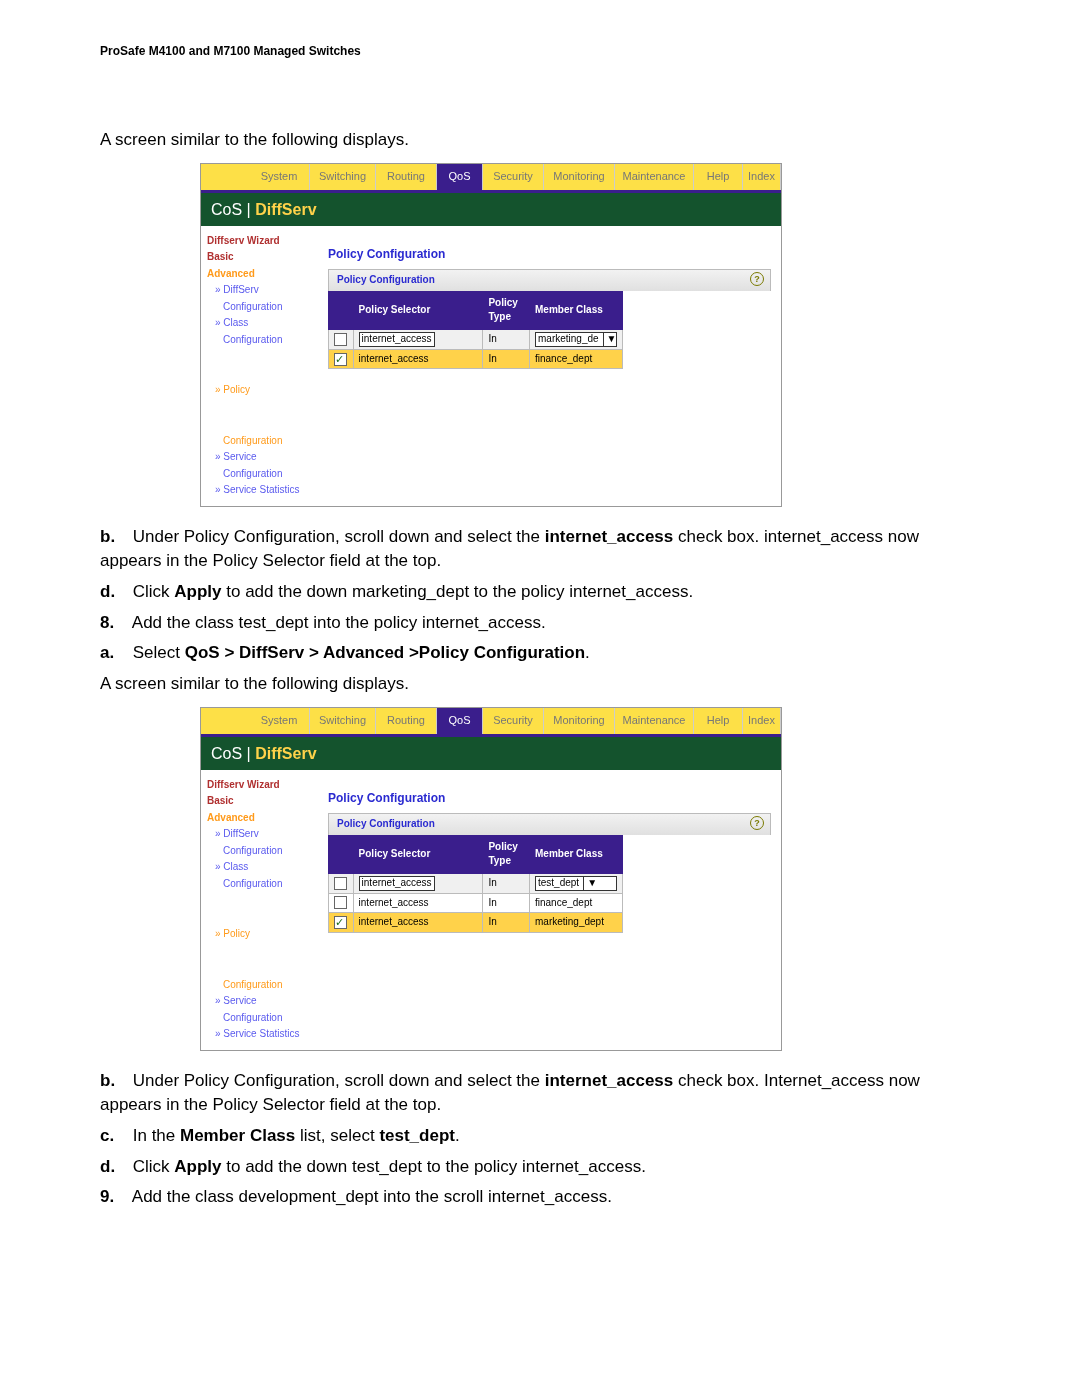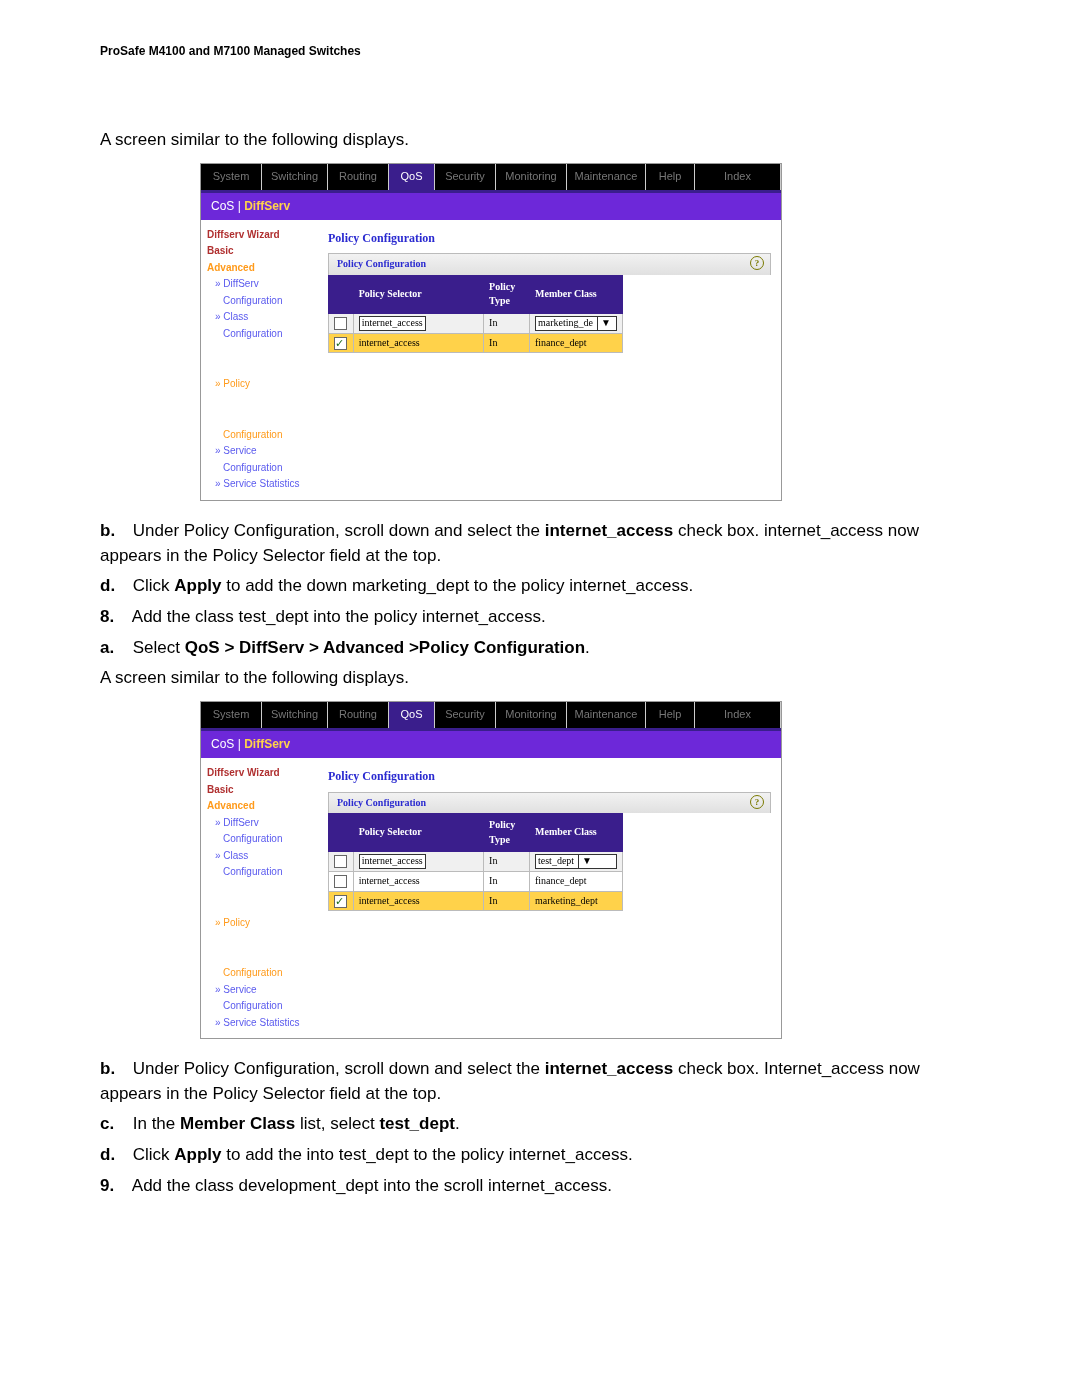--- a/index.html
+++ b/index.html
@@ -7,32 +7,32 @@
   .header{font-size:12px;font-weight:bold;margin-bottom:70px;}
   .body-text{font-size:17px;line-height:1.45;}
   .indent-a{margin-left:90px;}
   .indent-b{margin-left:60px;}
   .li-8{margin-left:20px;}
   .li-label{display:inline-block;width:28px;font-weight:bold;}
   .li-label-num{display:inline-block;width:28px;font-weight:bold;color:#000;}
   .bold{font-weight:bold;}
   .para{margin:6px 0 6px 0;}
   .screenshot{margin:10px 0 18px 100px;border:1px solid #999;width:580px;background:#fff;font-size:10px;}
-  .tabs{display:flex;background:#000000;border-bottom:3px solid #3a1e8c;}
+  .tabs{display:flex;background:#fde047;border-bottom:3px solid #3a1e8c;padding-left:48px;}
   .tab{padding:5px 0;text-align:center;color:#777;border-right:1px solid #ccc;font-size:11px;}
   .tab.active{background:#3a1e8c;color:#fff;}
-  .subbar{background:#6d28d9;color:#fff;padding:5px 10px;font-size:12px;}
+  .subbar{background:#14532d;color:#fff;padding:5px 10px;font-size:16px;}
   .subbar .sel{color:#ffd24a;font-weight:bold;}
   .content{display:flex;min-height:150px;}
   .sidebar{width:105px;padding:6px 6px;font-size:10px;}
   .sidebar .hdr{color:#b03030;font-weight:bold;margin:2px 0;}
   .sidebar .hdr2{color:#ff9a1a;font-weight:bold;margin:2px 0;}
   .sidebar .itm{color:#5a5aee;margin:2px 0 2px 8px;}
   .sidebar .itm.sel{color:#ff9a1a;margin-top:36px;}
-  .main{flex:1;padding:10px 10px;font-family:Liberation Serif, serif;}
+  .main{flex:1;padding:20px 10px;}
   .main-title{color:#2a2ad0;font-weight:bold;font-size:12px;margin-bottom:6px;}
   .panel-head{background:linear-gradient(#f2f2f2,#e0e0e0);border:1px solid #bbb;border-bottom:none;padding:3px 8px;color:#2a2ad0;font-weight:bold;font-size:10px;position:relative;}
   .help-ico{position:absolute;right:6px;top:2px;width:12px;height:12px;border:1px solid #7a7a00;border-radius:50%;color:#7a7a00;font-size:9px;line-height:12px;text-align:center;}
   table.grid{border-collapse:collapse;width:295px;font-size:10px;}
   table.grid th{background:#3a1e8c;color:#fff;font-weight:bold;padding:4px 5px;border:1px solid #3a1e8c;text-align:left;}
   table.grid td{padding:2px 5px;border:1px solid #bbb;}
   tr.editable td{background:#f0f0f0;}
   tr.hl td{background:#ffd24a;}
   .cb{display:inline-block;width:11px;height:11px;border:1px solid #666;background:#fff;vertical-align:middle;position:relative;}
   .cb.checked::after{content:"✓";position:absolute;left:0;top:-2px;font-size:11px;color:#1a6a1a;}
@@ -220,21 +220,21 @@
   <div class="para indent-b">
     <span class="li-label">b.</span>
     <span>Under Policy Configuration, scroll down and select the </span><span class="bold">internet_access</span><span> check box. Internet_access now appears in the Policy Selector field at the top.</span>
   </div>
   <div class="para indent-b">
     <span class="li-label">c.</span>
     <span>In the </span><span class="bold">Member Class</span><span> list, select </span><span class="bold">test_dept</span><span>.</span>
   </div>
   <div class="para indent-b">
     <span class="li-label">d.</span>
-    <span>Click </span><span class="bold">Apply</span><span> to add the into test_dept to the policy internet_access.</span>
+    <span>Click </span><span class="bold">Apply</span><span> to add the down test_dept to the policy internet_access.</span>
   </div>
 
   <div class="para li-8">
     <span class="li-label-num">9.</span>
     <span>Add the class development_dept into the scroll internet_access.</span>
   </div>
 
 </div>
 
 <hr class="rule">

